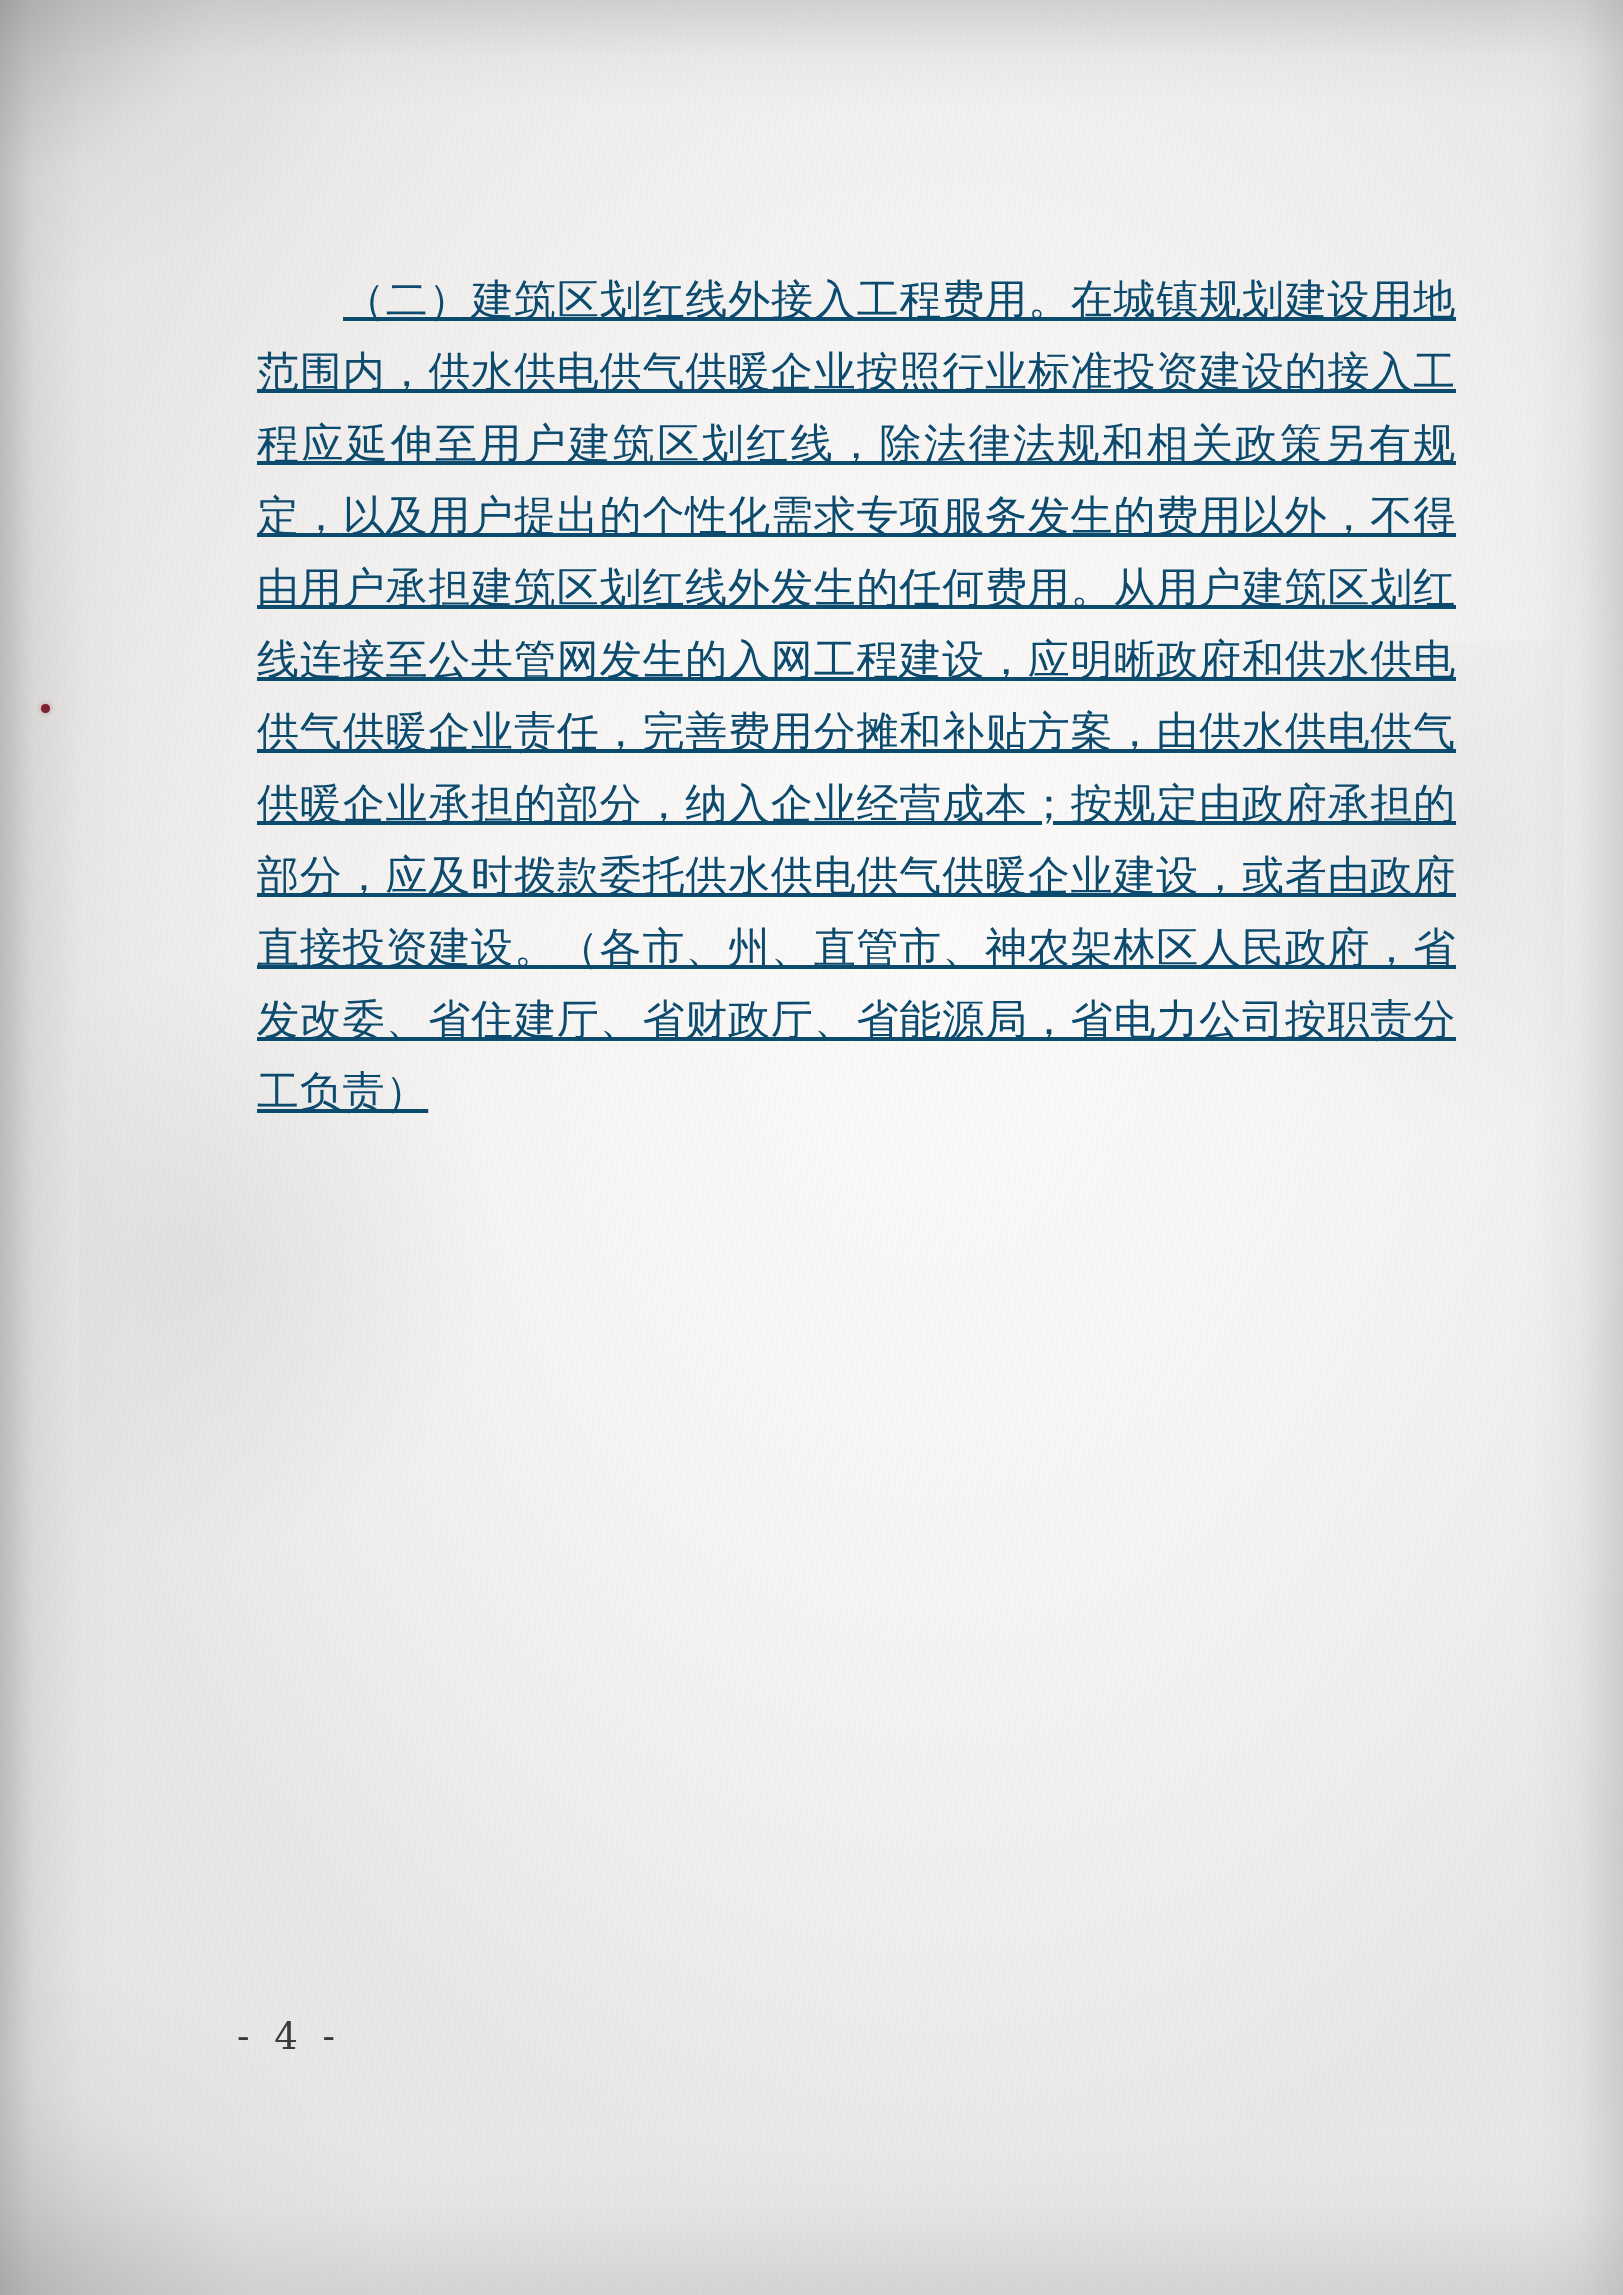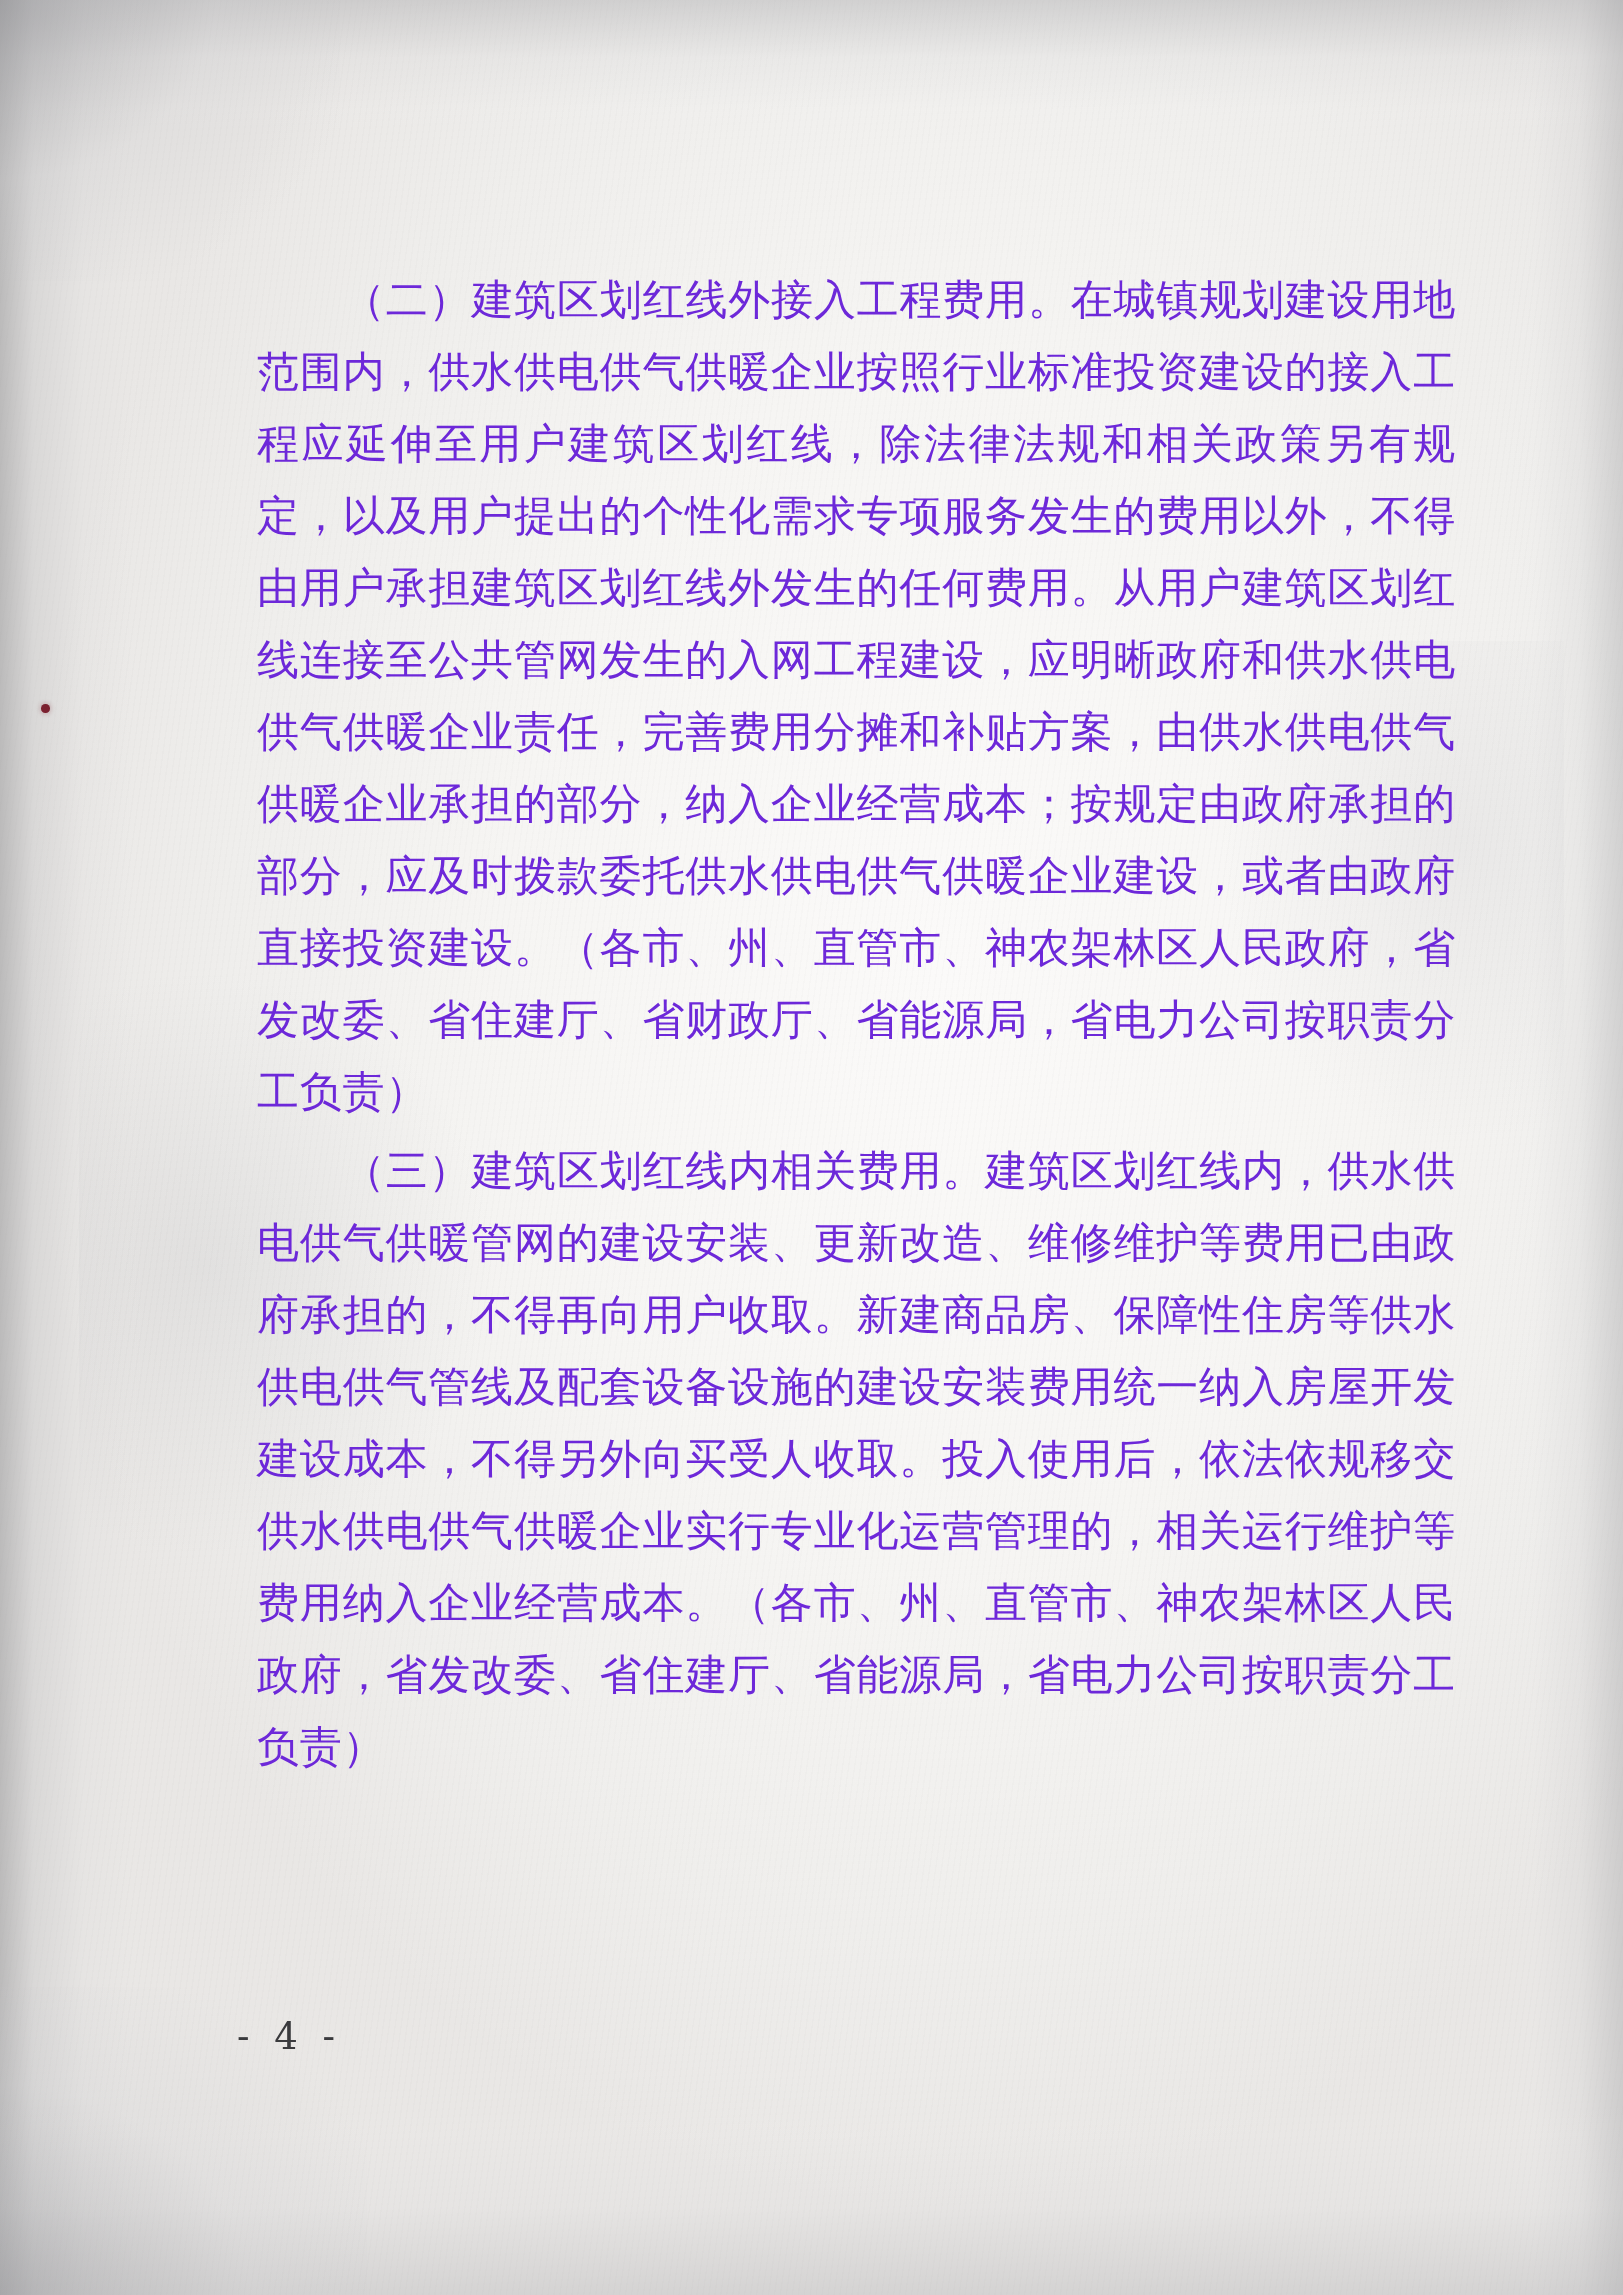--- a/index.html
+++ b/index.html
@@ -130,27 +130,28 @@
   
   .textblock {
     position: absolute;
     left: 257px;
     top: 264px;
     width: 1199px;
   }
 
   .para {
     margin: 0 0 6.5px 0;
-    color: #6d28d9;
+    color: #0c4a6e;
     font-size: 42px;
     line-height: 72px;
     letter-spacing: 0.8px;
     text-align: justify;
     text-justify: inter-character;
     font-weight: 500;
+    text-decoration: underline;
     -webkit-font-smoothing: antialiased;
   }
   .para.indent {
     text-indent: 86px;
   }
   
   .para.clipped {
     max-height: 152px;
     overflow: hidden;
   }
@@ -182,21 +183,20 @@
   <div class="edge-bottom"></div>
   <div class="corner-tl"></div>
   <div class="corner-bl"></div>
 
   <div class="ink-dot"></div>
 
   <div class="textblock">
 
     <p class="para indent">（二）建筑区划红线外接入工程费用。在城镇规划建设用地范围内，供水供电供气供暖企业按照行业标准投资建设的接入工程应延伸至用户建筑区划红线，除法律法规和相关政策另有规定，以及用户提出的个性化需求专项服务发生的费用以外，不得由用户承担建筑区划红线外发生的任何费用。从用户建筑区划红线连接至公共管网发生的入网工程建设，应明晰政府和供水供电供气供暖企业责任，完善费用分摊和补贴方案，由供水供电供气供暖企业承担的部分，纳入企业经营成本；按规定由政府承担的部分，应及时拨款委托供水供电供气供暖企业建设，或者由政府直接投资建设。（各市、州、直管市、神农架林区人民政府，省发改委、省住建厅、省财政厅、省能源局，省电力公司按职责分工负责）</p>
 
-    <p class="para indent">（三）建筑区划红线内相关费用。建筑区划红线内，供水供电供气供暖管网的建设安装、更新改造、维修维护等费用已由政府承担的，不得再向用户收取。新建商品房、保障性住房等供水供电供气管线及配套设备设施的建设安装费用统一纳入房屋开发建设成本，不得另外向买受人收取。投入使用后，依法依规移交供水供电供气供暖企业实行专业化运营管理的，相关运行维护等费用纳入企业经营成本。（各市、州、直管市、神农架林区人民政府，省发改委、省住建厅、省能源局，省电力公司按职责分工负责）</p>
 
 
   </div>
 
   <div class="page-number">- 4 -</div>
 
 </div>
 
 
 </body></html>

